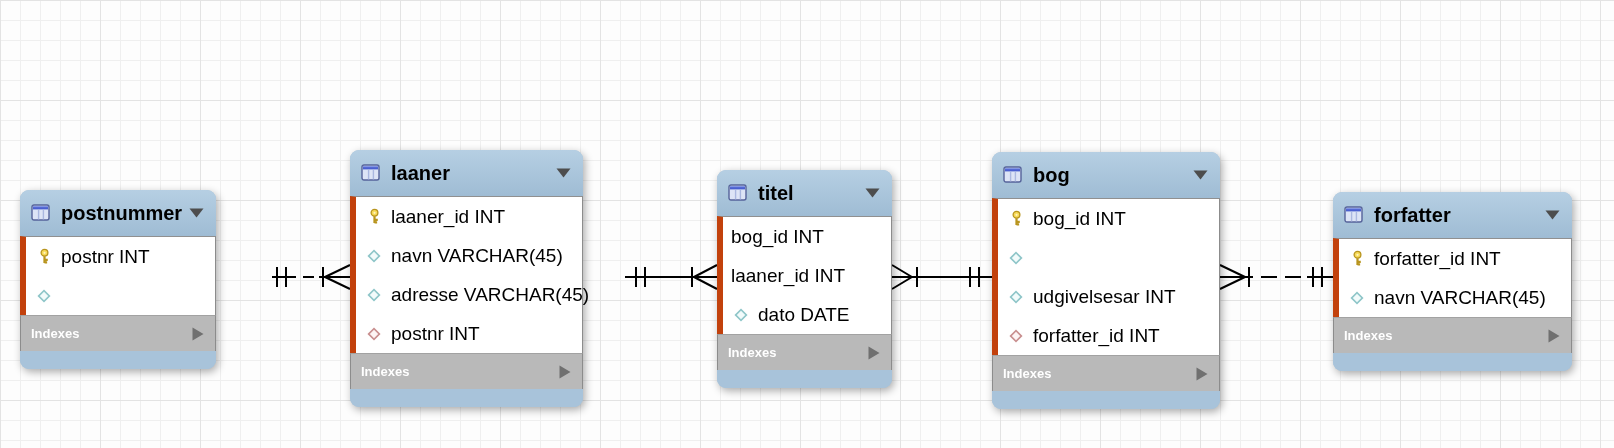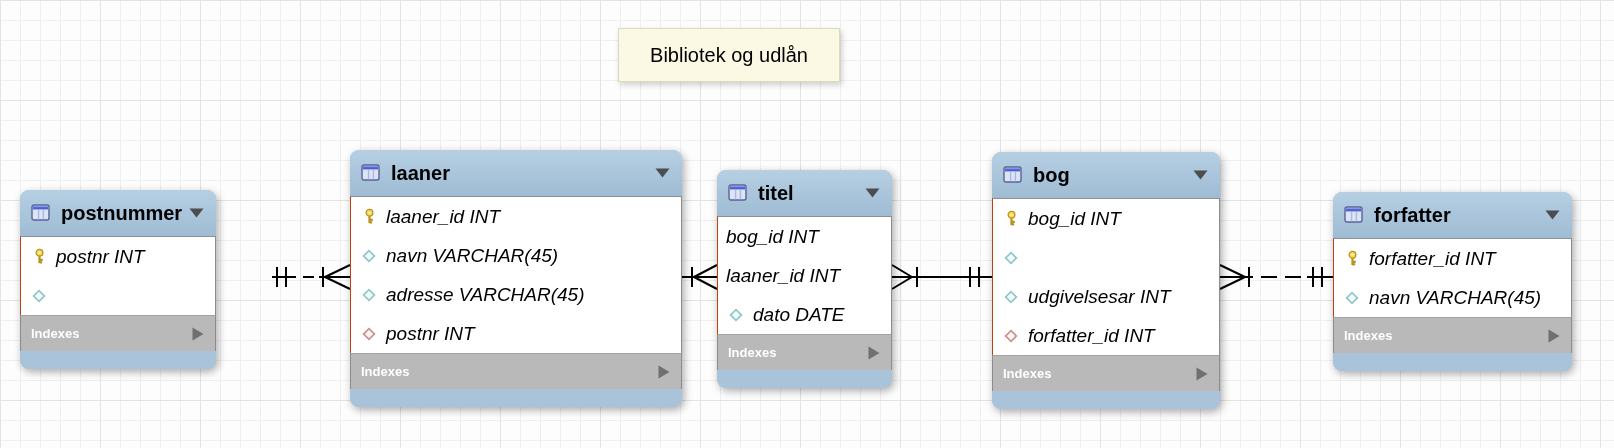--- a/index.html
+++ b/index.html
@@ -21,21 +21,21 @@
     position:absolute;border-radius:9px;background:#a8c3da;
     box-shadow:2px 3px 8px rgba(0,0,0,0.33);
   }
   .t-header{
     height:46px;display:flex;align-items:center;padding:0 11px;
     background:linear-gradient(#b6cfe3,#9fbcd4);
     border-radius:9px 9px 0 0;
   }
   .t-header .t-name{font-size:20px;font-weight:bold;color:#000;margin-left:10px;}
   .t-header .hdr-arrow{margin-left:auto;display:flex;}
-  .t-body{background:#fff;border-left:1px solid #c2410c;border-right:1px solid #8c8c8c;border-top:1px solid #909090;font-style:italic;}
+  .t-body{background:#fff;border-left:6px solid #c2410c;border-right:1px solid #8c8c8c;border-top:1px solid #909090;}
   .t-row{height:39px;display:flex;align-items:center;padding:0 8px;font-size:19px;color:#000;white-space:nowrap;}
   .icon-cell{width:20px;display:flex;justify-content:center;margin-right:7px;flex:none;}
   .t-indexes{
     height:35px;display:flex;align-items:center;padding:0 10px;
     background:#b9b9b9;border-left:1px solid #8c8c8c;border-right:1px solid #8c8c8c;border-top:1px solid #a2a2a2;
     color:#fff;font-size:13px;font-weight:bold;
   }
   .t-indexes .idx-arrow{margin-left:auto;display:flex;}
   .t-bottom{height:18px;background:#a8c3da;border-radius:0 0 9px 9px;}
 
@@ -85,23 +85,20 @@
         <path d="M1261 277 H1277"></path>
         <path d="M1285 277 H1301"></path>
         <path d="M1307 277 H1333"></path>
       <path d="M1245 277 L1220 265 M1245 277 L1220 289"></path>
       <path d="M1249 267 V287"></path>
         <path d="M1313 267 V287"></path>
         <path d="M1322 267 V287"></path>
     </g>
   </svg>
 
-  <div class="note">
-    <span>Bibliotek og udlån</span>
-  </div>
 
   <div class="table-card" style="left:20px;top:190px;width:196px;">
     <div class="t-header">
       <svg viewBox="0 0 20 18" width="20" height="18">
           <rect x="1" y="1" width="17" height="15" rx="2" fill="#dde4f6" stroke="#56639a" stroke-width="1.4"></rect>
           <rect x="2" y="2" width="15" height="3.4" fill="#4a5fd0"></rect>
           <rect x="2" y="2" width="15" height="1.2" fill="#8496e4"></rect>
           <line x1="7.6" y1="5.8" x2="7.6" y2="15.4" stroke="#aab7e0" stroke-width="1.4"></line>
           <line x1="12.4" y1="5.8" x2="12.4" y2="15.4" stroke="#aab7e0" stroke-width="1.4"></line>
         </svg>
@@ -135,21 +132,21 @@
       <span>Indexes</span>
       <span class="idx-arrow">
           <svg width="14" height="16">
             <path d="M1.5 1.5 L12.5 8 L1.5 14.5 Z" fill="#707070"></path>
           </svg>
         </span>
     </div>
     <div class="t-bottom"></div>
   </div>
 
-  <div class="table-card" style="left:350px;top:150px;width:332px;">
+  <div class="table-card" style="left:350px;top:150px;width:233px;">
     <div class="t-header">
       <svg viewBox="0 0 20 18" width="20" height="18">
           <rect x="1" y="1" width="17" height="15" rx="2" fill="#dde4f6" stroke="#56639a" stroke-width="1.4"></rect>
           <rect x="2" y="2" width="15" height="3.4" fill="#4a5fd0"></rect>
           <rect x="2" y="2" width="15" height="1.2" fill="#8496e4"></rect>
           <line x1="7.6" y1="5.8" x2="7.6" y2="15.4" stroke="#aab7e0" stroke-width="1.4"></line>
           <line x1="12.4" y1="5.8" x2="12.4" y2="15.4" stroke="#aab7e0" stroke-width="1.4"></line>
         </svg>
       <span class="t-name">laaner</span>
       <span class="hdr-arrow">

